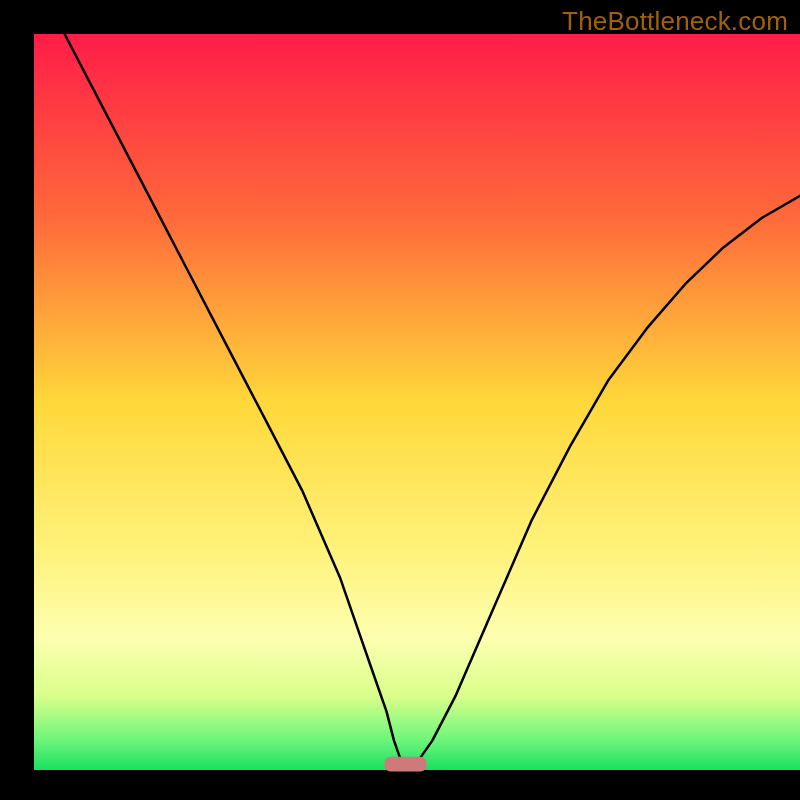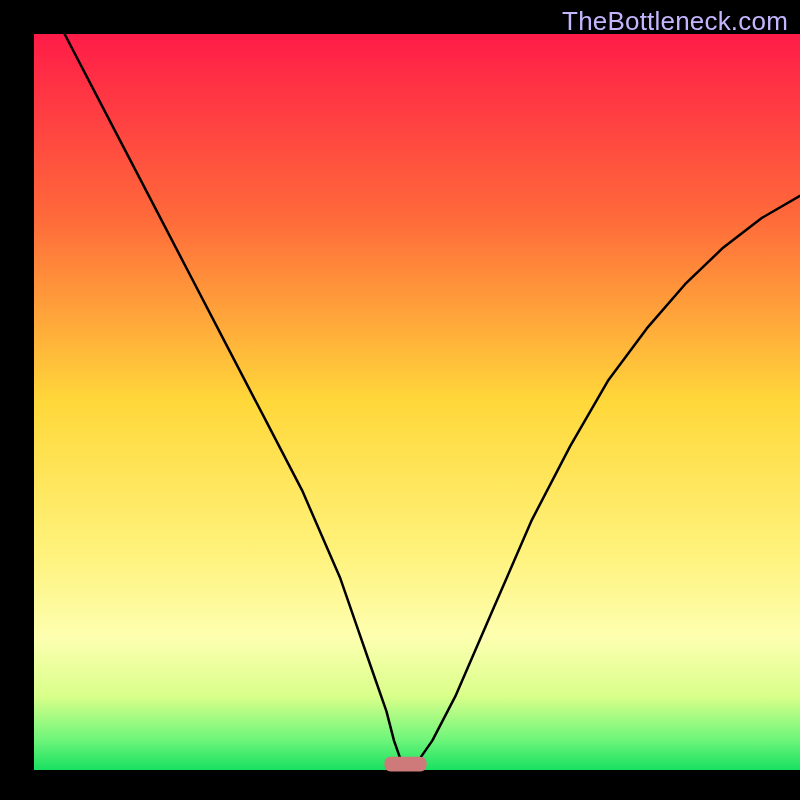--- a/index.html
+++ b/index.html
@@ -14,21 +14,21 @@
   .frame {
     position: relative;
     width: 800px;
     height: 800px;
     background: #000;
   }
   .watermark {
     position: absolute;
     top: 6px;
     right: 12px;
-    color: #c4b5fd;
+    color: #a16207;
     font-size: 26px;
     font-weight: 500;
     letter-spacing: 0.2px;
     user-select: none;
   }
   svg {
     position: absolute;
     left: 0;
     top: 0;
   }

